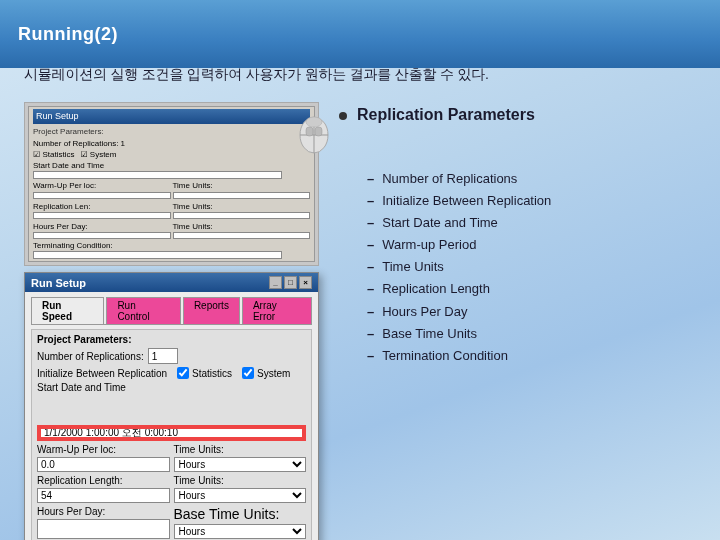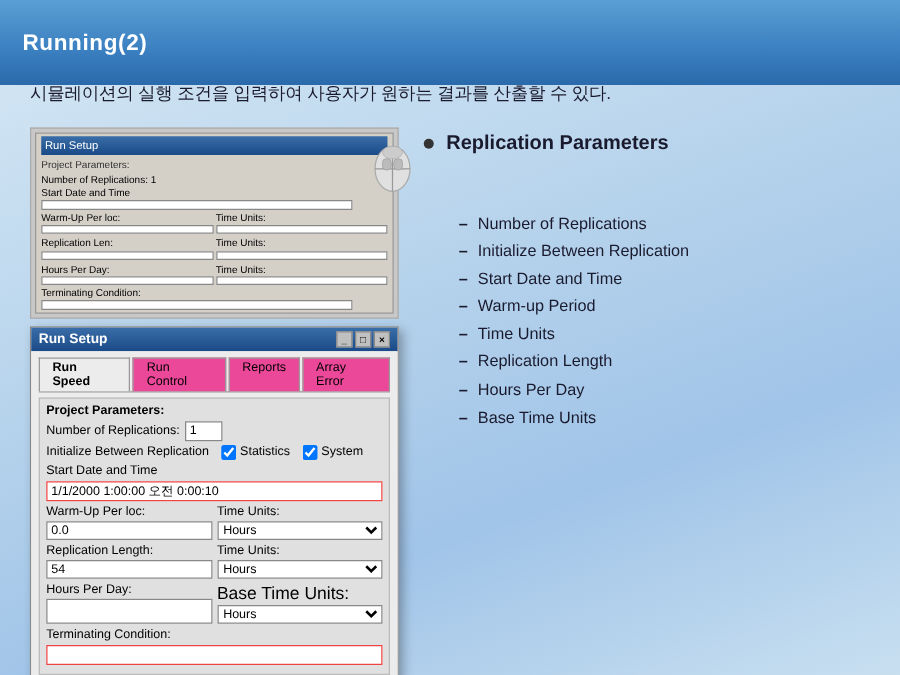--- a/index.html
+++ b/index.html
@@ -159,23 +159,24 @@
       border: 1px solid #888;
       font-size: 10px;
       padding: 1px 3px;
       flex: 1;
     }
 
     .form-input-wide {
       width: 100%;
       height: 16px;
       background: white;
-      border: 1px solid #ef4444;
+      border: 4px solid #ef4444;
       font-size: 10px;
       padding: 1px 3px;
+      margin-top: 29px;
     }
 
     .form-select {
       height: 16px;
       background: white;
       border: 1px solid #888;
       font-size: 10px;
       flex: 1;
     }
 
@@ -281,20 +282,24 @@
 
     <div class="dialog-area">
 
       <div style="background:#c8c8c8; border:1px solid #aaa; padding:3px; margin-bottom:6px; position:relative;">
 
         <div style="background:#d4d0c8; border:1px solid #999; font-size:8px; padding:2px 4px; color:#000; line-height:1.4;">
           <div style="background:linear-gradient(180deg,#3a6ea8,#1a4a88);color:white;padding:1px 3px;font-size:9px;margin-bottom:2px;">Run Setup</div>
           <div style="font-size:8px;color:#333;margin-bottom:1px;">Project Parameters:</div>
           <div style="display:flex;gap:8px;font-size:8px;">
             <span>Number of Replications: 1</span>
+          </div>
+          <div style="font-size:8px;display:flex;gap:6px;">
+            <span>☑ Statistics</span>
+              <span>☑ System</span>
           </div>
           <div style="font-size:8px;">Start Date and Time</div>
           <div style="background:white;height:8px;width:90%;border:1px solid #888;margin-bottom:1px;"></div>
           <div style="display:grid;grid-template-columns:1fr 1fr;gap:2px;font-size:8px;">
             <div>Warm-Up Per loc: <div style="background:white;height:7px;border:1px solid #888;"></div></div>
             <div>Time Units: <div style="background:white;height:7px;border:1px solid #888;"></div></div>
             <div>Replication Len: <div style="background:white;height:7px;border:1px solid #888;"></div></div>
             <div>Time Units: <div style="background:white;height:7px;border:1px solid #888;"></div></div>
             <div>Hours Per Day: <div style="background:white;height:7px;border:1px solid #888;"></div></div>
             <div>Time Units: <div style="background:white;height:7px;border:1px solid #888;"></div></div>
@@ -441,16 +446,19 @@
           </li>
         <li>
             <span>Replication Length</span>
           </li>
         <li>
             <span>Hours Per Day</span>
           </li>
         <li>
             <span>Base Time Units</span>
           </li>
+        <li>
+            <span>Termination Condition</span>
+          </li>
       </ul>
     </div>
   </div>
 </div>
 
 </body></html>

